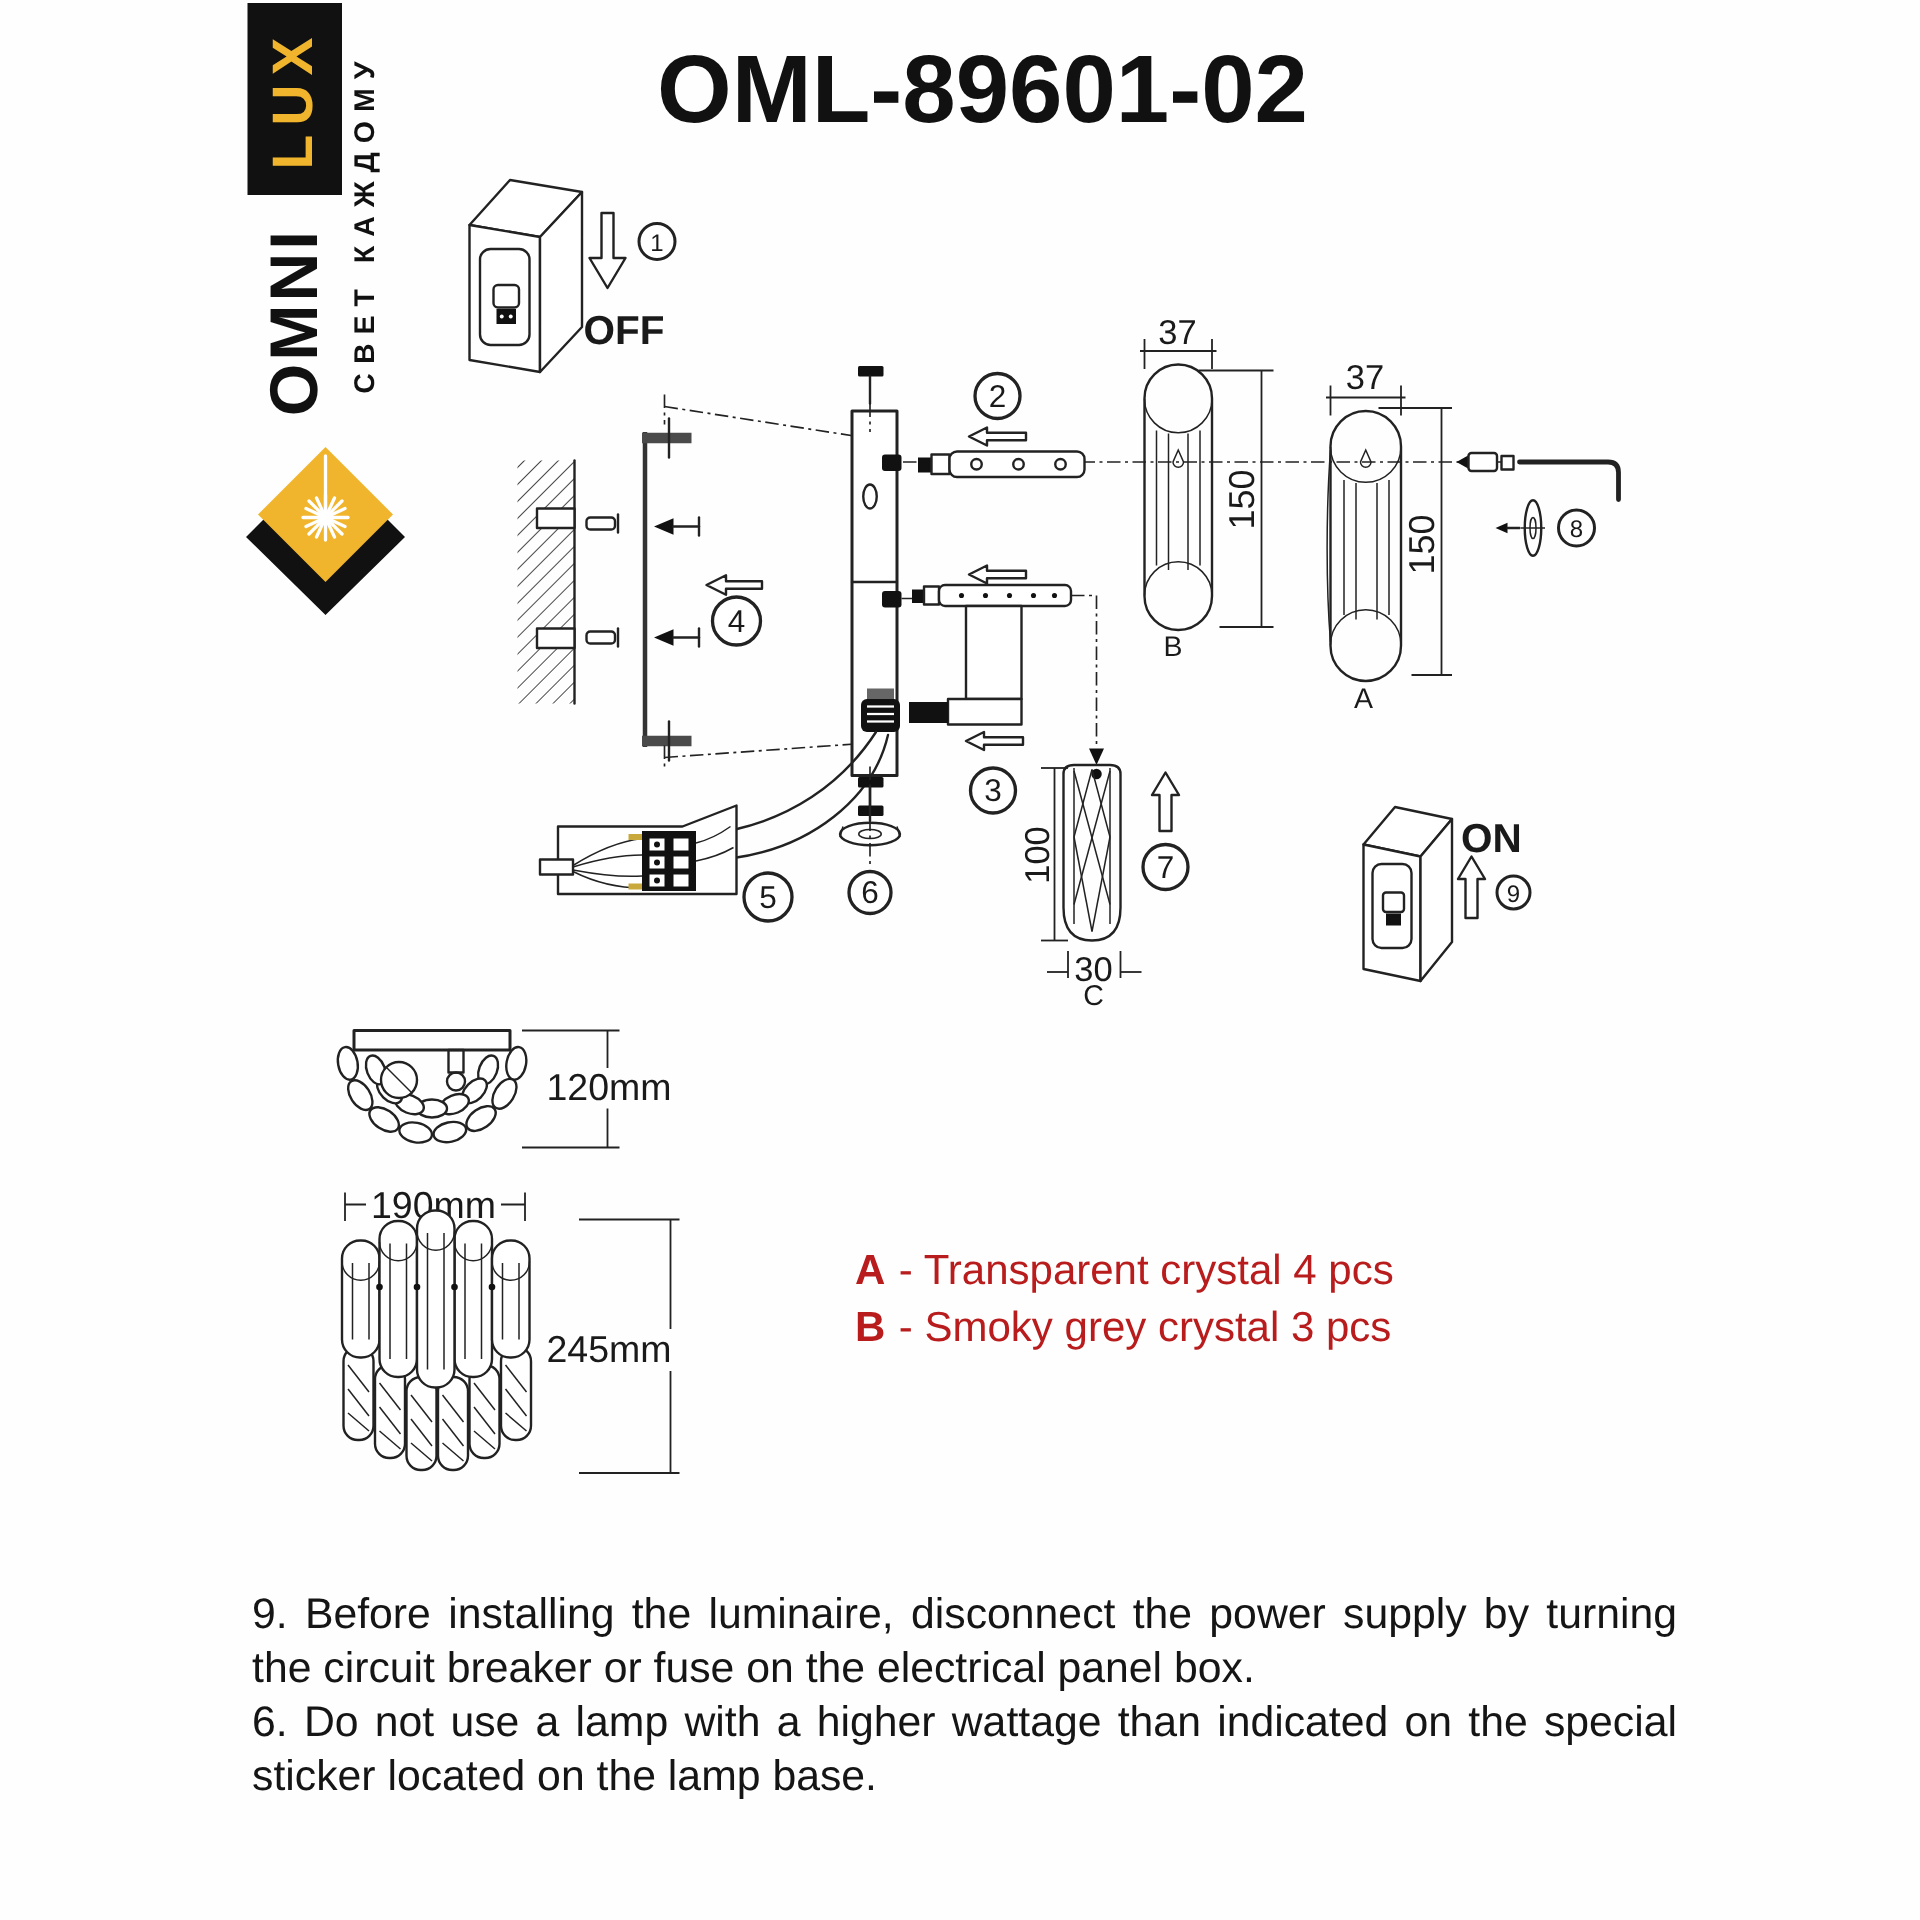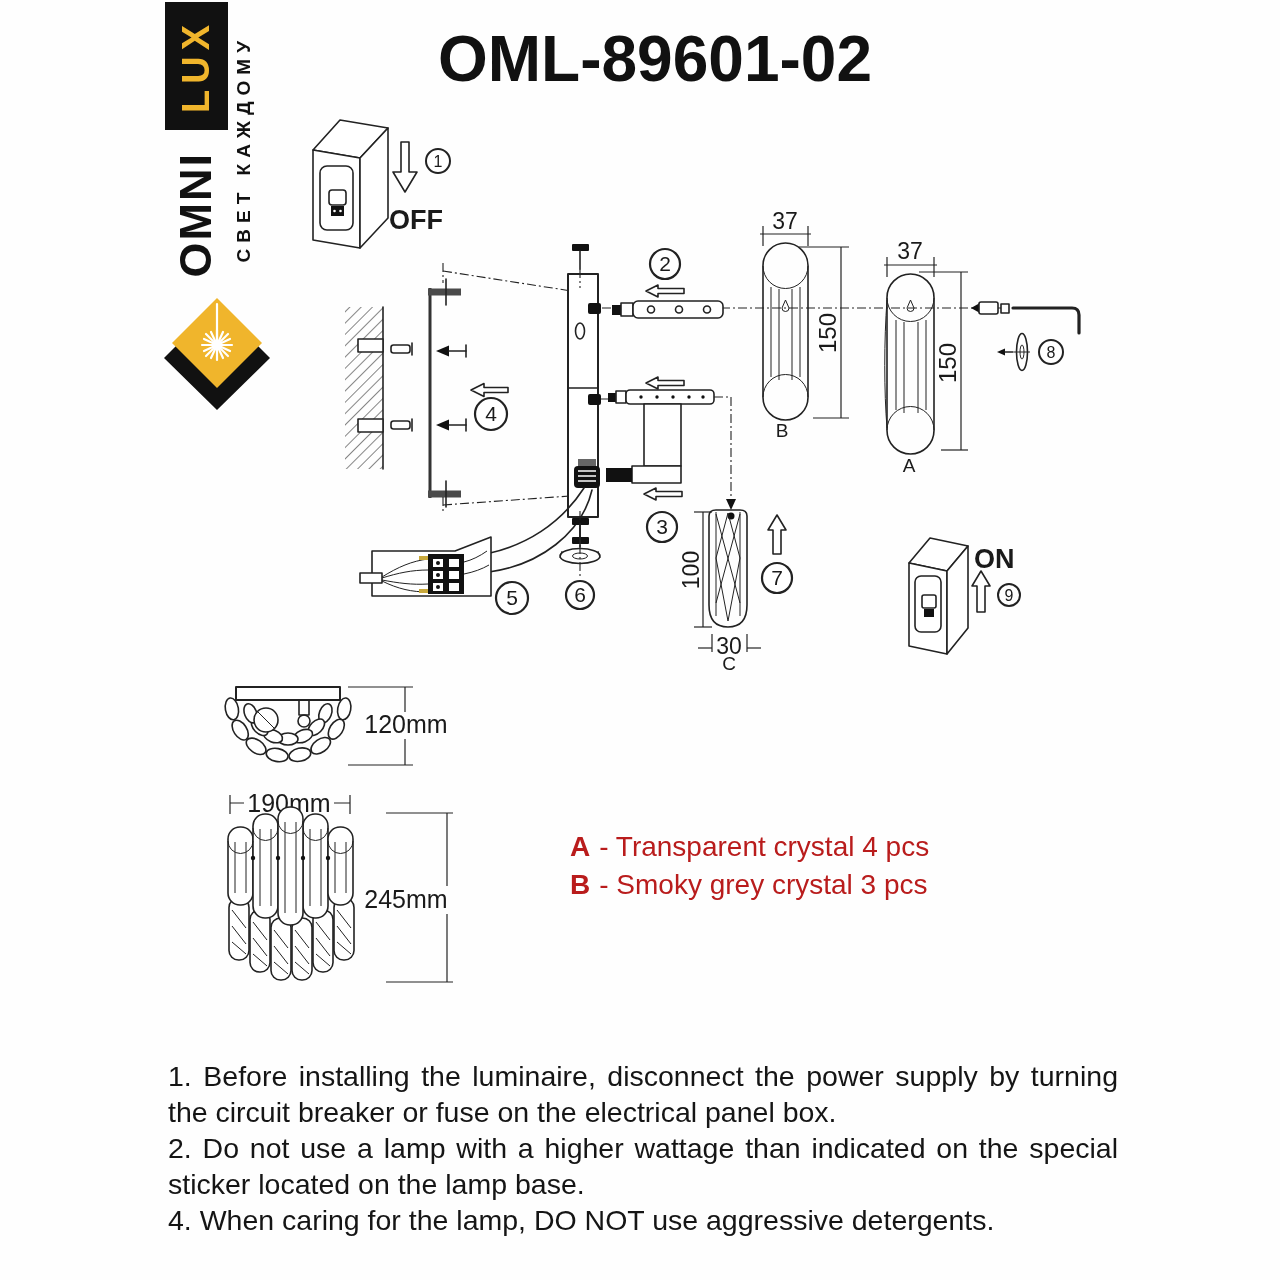--- a/index.html
+++ b/index.html
@@ -472,18 +472,17 @@
       <text x="406" y="908" font-size="25" text-anchor="middle">245mm</text>
     </g>
   </svg>
 
   <div class="legend">
     <div><b>A</b><span>- Transparent crystal 4 pcs</span></div>
     <div><b>B</b><span>- Smoky grey crystal 3 pcs</span></div>
   </div>
 
   <div class="instructions">
-    <p>1. Before installing the luminaire, disconnect the power supply by turning the circuit breaker or fuse on the electrical panel box.</p>
-    <p>2. Do not use a lamp with a higher wattage than indicated on the special sticker located on the lamp base.</p>
-    <p>4. When caring for the lamp, DO NOT use aggressive detergents.</p>
+    <p>9. Before installing the luminaire, disconnect the power supply by turning the circuit breaker or fuse on the electrical panel box.</p>
+    <p>6. Do not use a lamp with a higher wattage than indicated on the special sticker located on the lamp base.</p>
   </div>
 
 </div>
 
 </body></html>

